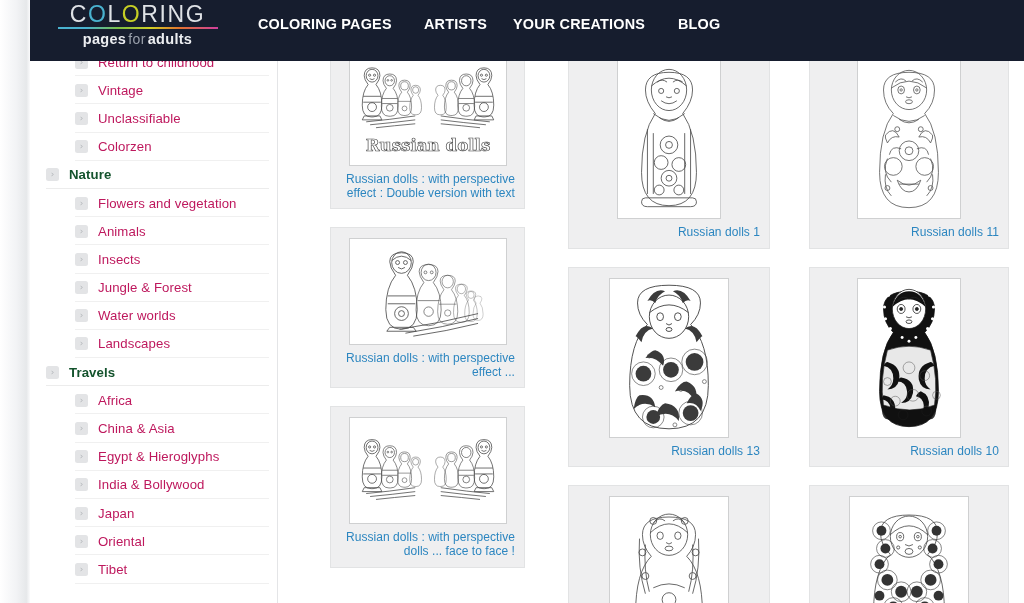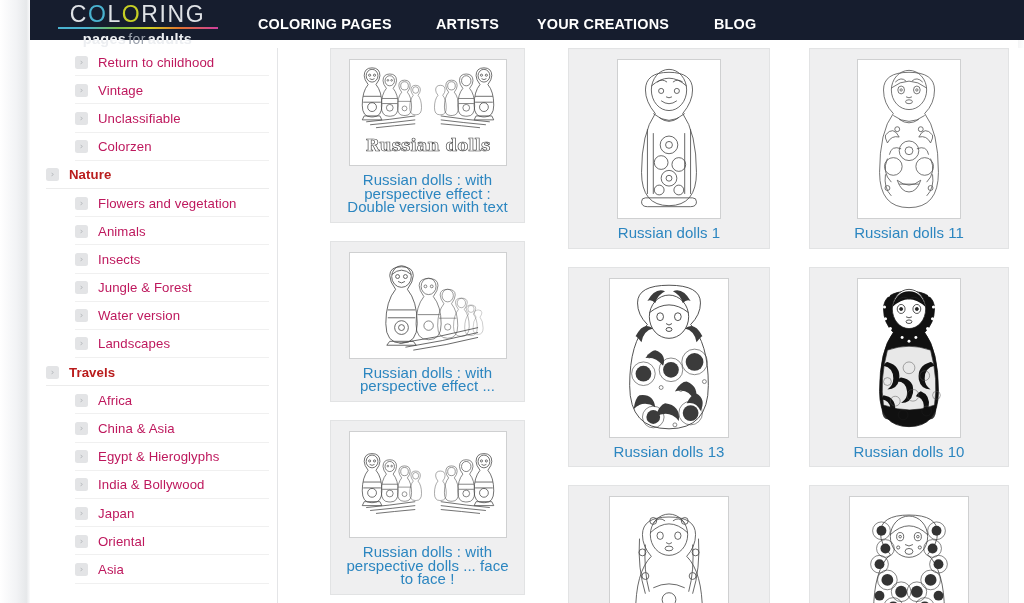--- a/index.html
+++ b/index.html
@@ -28,21 +28,21 @@
     right: 0; top: 0;
     width: 6px; height: 603px;
     background: linear-gradient(to left, #ffffff 0%, #f4f5f6 100%);
     z-index: 0;
   }
 
   
   .header {
     position: absolute;
     left: 30px; top: 0;
-    width: 994px; height: 40px;
+    width: 994px; height: 61px;
     background: #161d2e;
     z-index: 5;
   }
   .header-inner {
     position: relative;
     height: 48px;
   }
   .logo {
     position: absolute;
     left: 25px; top: 2px;
@@ -82,21 +82,21 @@
     color: #9aa0ab;
     letter-spacing: .4px;
     margin: 0 2px;
   }
   .nav {
     position: absolute;
     left: 228px; top: 0;
     height: 48px;
     display: flex;
     align-items: center;
-    gap: 34px;
+    gap: 22px;
   }
   .nav-item {
     color: #ffffff;
     font-size: 15.5px;
     font-weight: 700;
     letter-spacing: .2px;
     text-transform: uppercase;
     font-stretch: condensed;
     transform: scaleX(0.93);
     transform-origin: left center;
@@ -165,21 +165,21 @@
     flex: 0 0 auto;
     font-family: "DejaVu Sans", sans-serif;
   }
   .menu-label {
     font-size: 13.2px;
     color: #be185d;
     letter-spacing: .1px;
     white-space: nowrap;
   }
   .menu-item.level1 > .menu-label {
-    color: #b91c1c;
+    color: #14532d;
     font-weight: 600;
   }
 
   
   .gallery {
     position: absolute;
     left: 248px; top: 0;
     width: 746px; height: 555px;
     overflow: hidden;
   }
@@ -205,24 +205,25 @@
     background: #ffffff;
     border: 1px solid #cfd0d1;
     box-sizing: border-box;
     margin: 0 auto;
     display: block;
     overflow: hidden;
   }
   .thumb svg { display: block; width: 100%; height: 100%; }
   .caption {
     margin-top: 7px;
-    font-size: 15px;
+    font-size: 12px;
     line-height: 13.6px;
     color: #2c86c0;
     letter-spacing: .05px;
+    text-align: right;
   }
 
   
   .card.wide .thumb { width: 158px; height: 107px; }
   .card.tall  .thumb { width: 104px; height: 160px; }
   .card.sq    .thumb { width: 120px; height: 160px; }
 </style>
 </head>
 <body>
 
@@ -283,21 +284,21 @@
         <li class="menu-item level2">
           <span class="chev">›</span>
           <span class="menu-label">Insects</span>
         </li>
         <li class="menu-item level2">
           <span class="chev">›</span>
           <span class="menu-label">Jungle &amp; Forest</span>
         </li>
         <li class="menu-item level2">
           <span class="chev">›</span>
-          <span class="menu-label">Water version</span>
+          <span class="menu-label">Water worlds</span>
         </li>
         <li class="menu-item level2">
           <span class="chev">›</span>
           <span class="menu-label">Landscapes</span>
         </li>
         <li class="menu-item level1">
           <span class="chev">›</span>
           <span class="menu-label">Travels</span>
         </li>
         <li class="menu-item level2">
@@ -319,21 +320,21 @@
         <li class="menu-item level2">
           <span class="chev">›</span>
           <span class="menu-label">Japan</span>
         </li>
         <li class="menu-item level2">
           <span class="chev">›</span>
           <span class="menu-label">Oriental</span>
         </li>
         <li class="menu-item level2">
           <span class="chev">›</span>
-          <span class="menu-label">Asia</span>
+          <span class="menu-label">Tibet</span>
         </li>
       </ul>
   </aside>
   <div class="sidebar-sep"></div>
 
   <section class="gallery">
 
     <div class="col c1">
 
       <div class="card wide">

